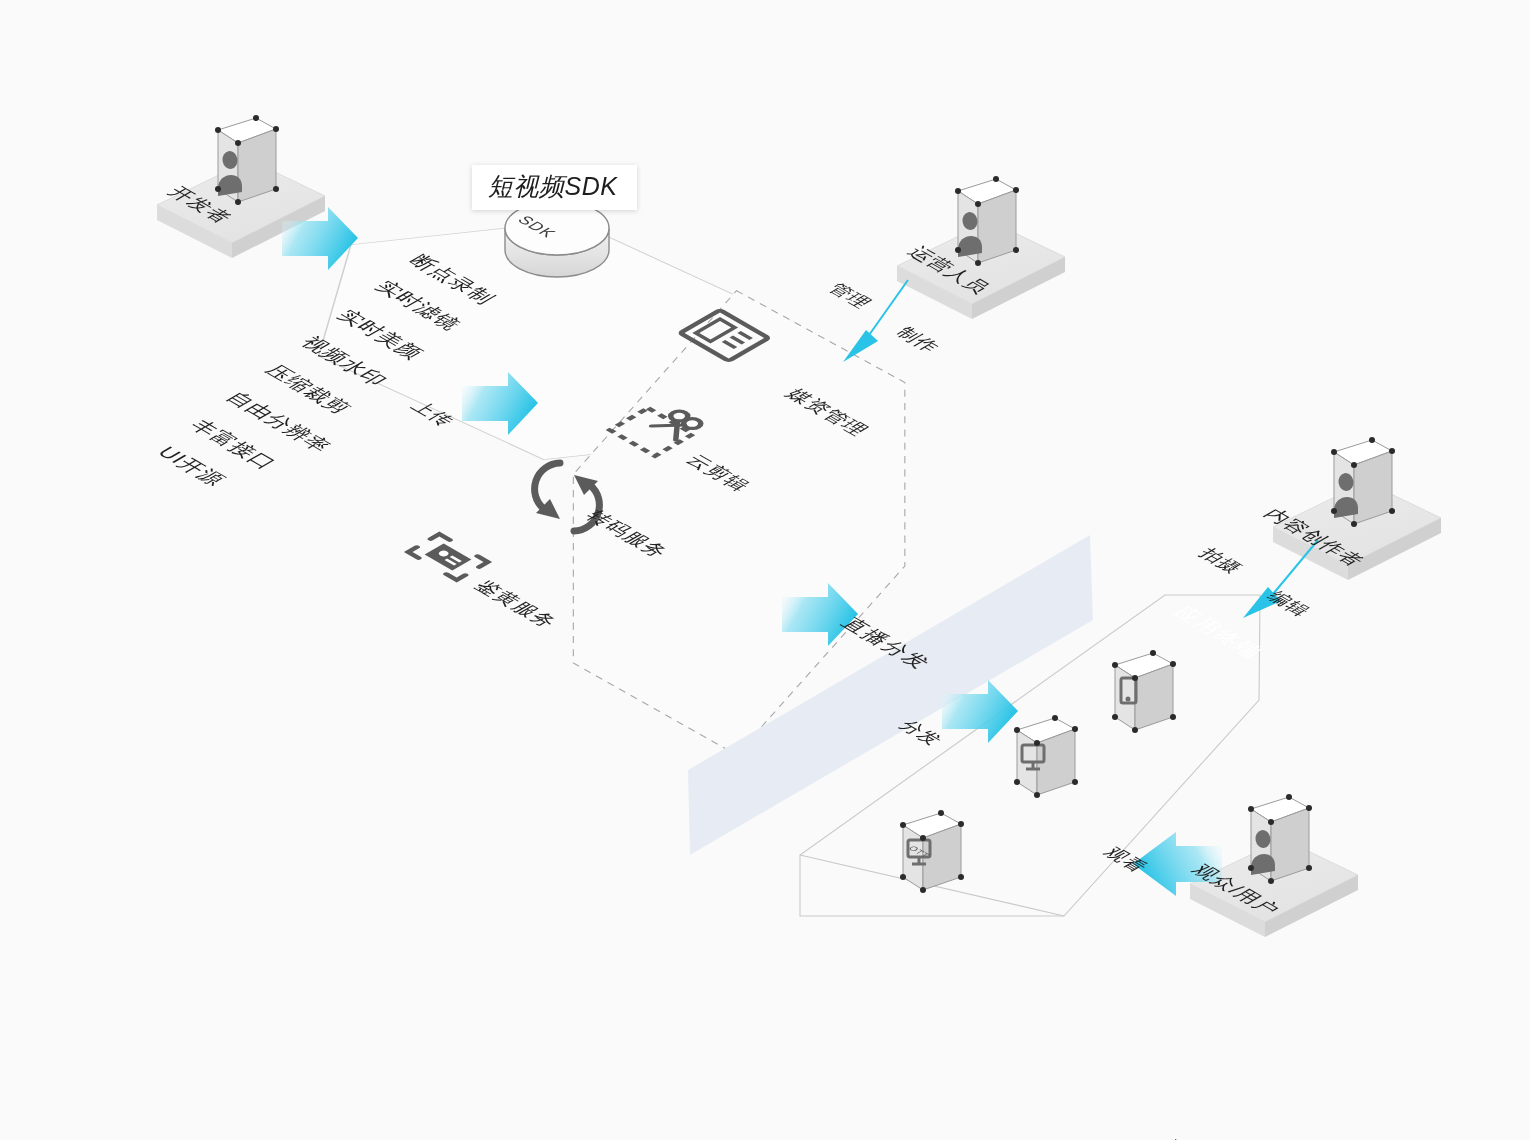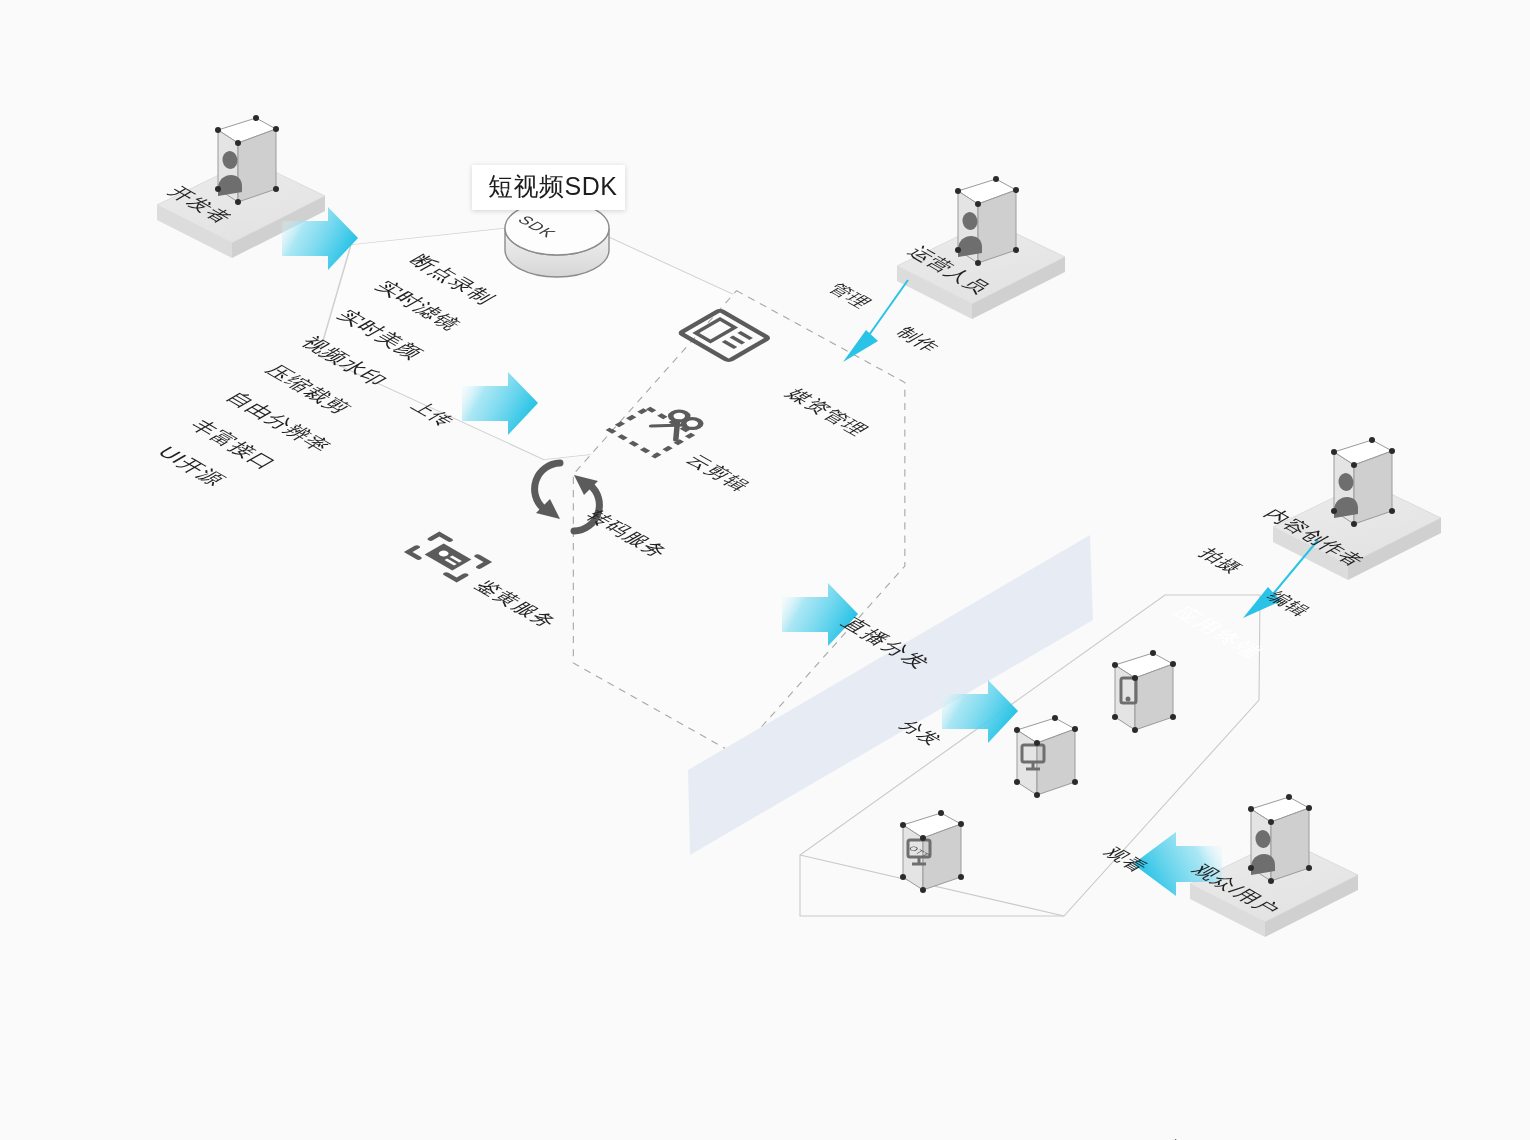--- a/index.html
+++ b/index.html
@@ -24,26 +24,27 @@
     position: absolute;
     left: 0; top: 0;
     width: 1530px;
     height: 1140px;
     display: block;
   }
   .sdk-badge {
     position: absolute;
     background: #ffffff;
     box-shadow: 0 1px 5px rgba(0,0,0,0.16);
-    padding: 9px 8px 11px 16px;
+    padding: 9px 20px 11px 16px;
     font-size: 25px;
     color: #1d1d1d;
     letter-spacing: 0.5px;
     white-space: nowrap;
     line-height: 1;
+    font-style: italic;
   }
   .iso-text {
     position: absolute;
     white-space: nowrap;
     color: #1f1f1f;
     line-height: 1;
     transform-origin: 0 0;
   }
   
   .iso-r {

